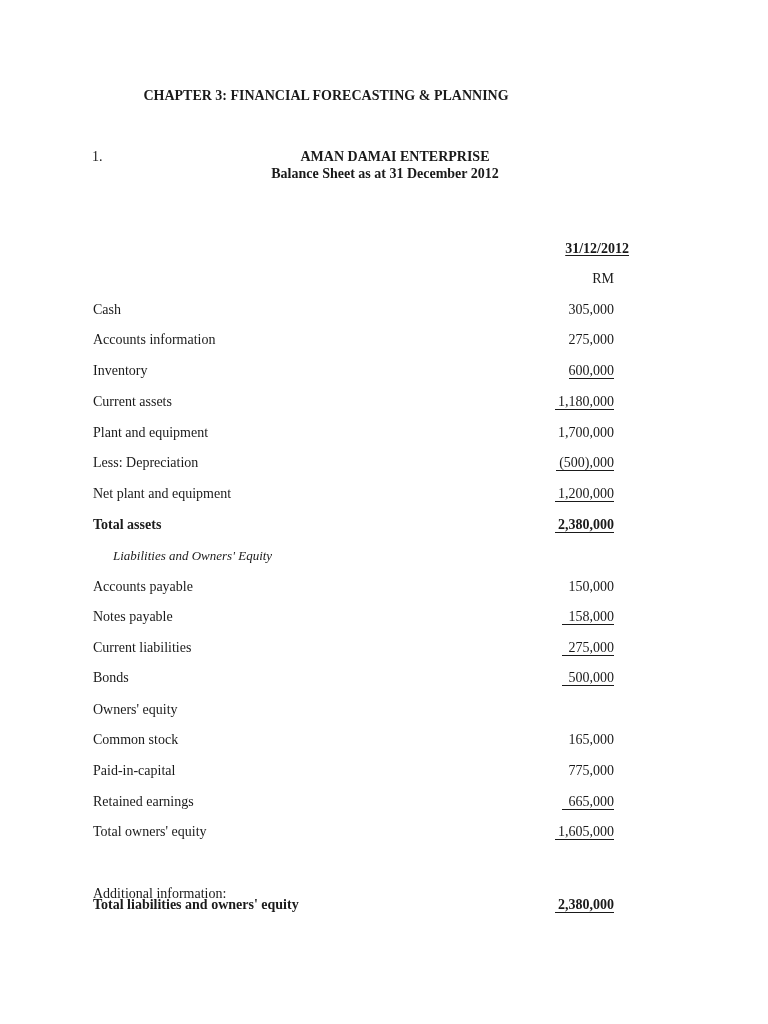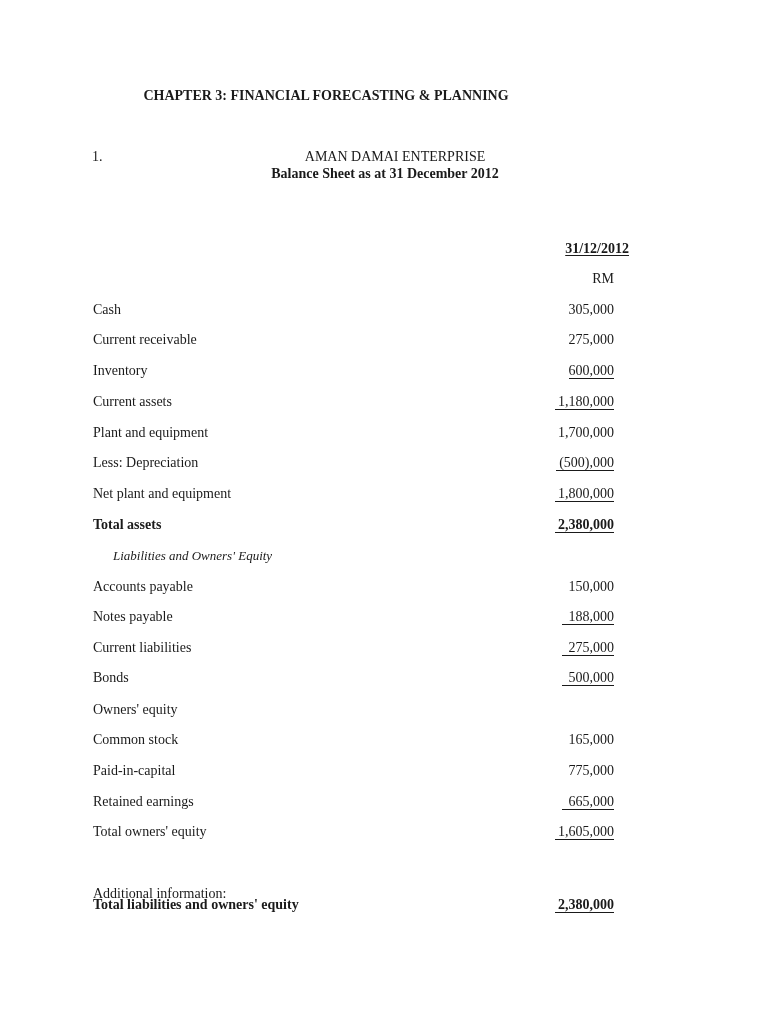--- a/index.html
+++ b/index.html
@@ -6,21 +6,21 @@
     body {
       width: 768px; height: 1024px; position: relative; overflow: hidden;
       font-family: "Liberation Serif", "DejaVu Serif", serif;
       color: #1a1a1a; font-size: 14px;
     }
     .abs { position: absolute; white-space: nowrap; }
     .bold { font-weight: bold; }
     .center { left: 0; width: 652px; text-align: center; }
     .title { top: 88px; font-size: 14px; font-weight: bold; }
     .num-index { left: 92px; top: 149px; }
-    .company { top: 149px; left: 200px; width: 390px; text-align: center; font-weight: normal; }
+    .company { top: 149px; left: 200px; width: 390px; text-align: center; font-weight: bold; }
     .subtitle { top: 166px; left: 180px; width: 410px; text-align: center; font-weight: bold; }
     .col-head { top: 241px; right: 139px; font-weight: bold; text-decoration: underline; text-underline-offset: 2px; }
     .col-unit { top: 271px; right: 154px; }
     .row { position: absolute; left: 0; width: 768px; height: 20px; }
     .row .label { position: absolute; left: 93px; }
     .row .value { position: absolute; right: 154px; text-align: center; }
     .italic { font-style: italic; font-size: 13px; margin-left: 20px; }
     .ul { border-bottom: 1.2px solid #1a1a1a; padding-left: 3px; line-height: 15px; }
     .ul-wide { padding-left: 7px; }
   </style>
@@ -34,57 +34,57 @@
   <div class="abs subtitle">Balance Sheet as at 31 December 2012</div>
   <div class="abs col-head">31/12/2012</div>
   <div class="abs col-unit">RM</div>
 
   <div>
     <div class="row" style="top:302px">
       <span class="label">Cash</span>
       <span class="value">305,000</span>
     </div>
     <div class="row" style="top:332px">
-      <span class="label">Current receivable</span>
+      <span class="label">Accounts information</span>
       <span class="value">275,000</span>
     </div>
     <div class="row" style="top:363px">
       <span class="label">Inventory</span>
       <span class="value ul" style="padding-left:0">600,000</span>
     </div>
     <div class="row" style="top:394px">
       <span class="label">Current assets</span>
       <span class="value ul">1,180,000</span>
     </div>
     <div class="row" style="top:425px">
       <span class="label">Plant and equipment</span>
       <span class="value">1,700,000</span>
     </div>
     <div class="row" style="top:455px">
       <span class="label">Less: Depreciation</span>
       <span class="value ul">(500),000</span>
     </div>
     <div class="row" style="top:486px">
       <span class="label">Net plant and equipment</span>
-      <span class="value ul">1,800,000</span>
+      <span class="value ul">1,200,000</span>
     </div>
     <div class="row bold" style="top:517px">
       <span class="label">Total assets</span>
       <span class="value ul">2,380,000</span>
     </div>
     <div class="row" style="top:548px">
       <span class="label italic">Liabilities and Owners' Equity</span>
     </div>
     <div class="row" style="top:579px">
       <span class="label">Accounts payable</span>
       <span class="value">150,000</span>
     </div>
     <div class="row" style="top:609px">
       <span class="label">Notes payable</span>
-      <span class="value ul ul-wide">188,000</span>
+      <span class="value ul ul-wide">158,000</span>
     </div>
     <div class="row" style="top:640px">
       <span class="label">Current liabilities</span>
       <span class="value ul ul-wide">275,000</span>
     </div>
     <div class="row" style="top:670px">
       <span class="label">Bonds</span>
       <span class="value ul ul-wide">500,000</span>
     </div>
     <div class="row" style="top:702px">

